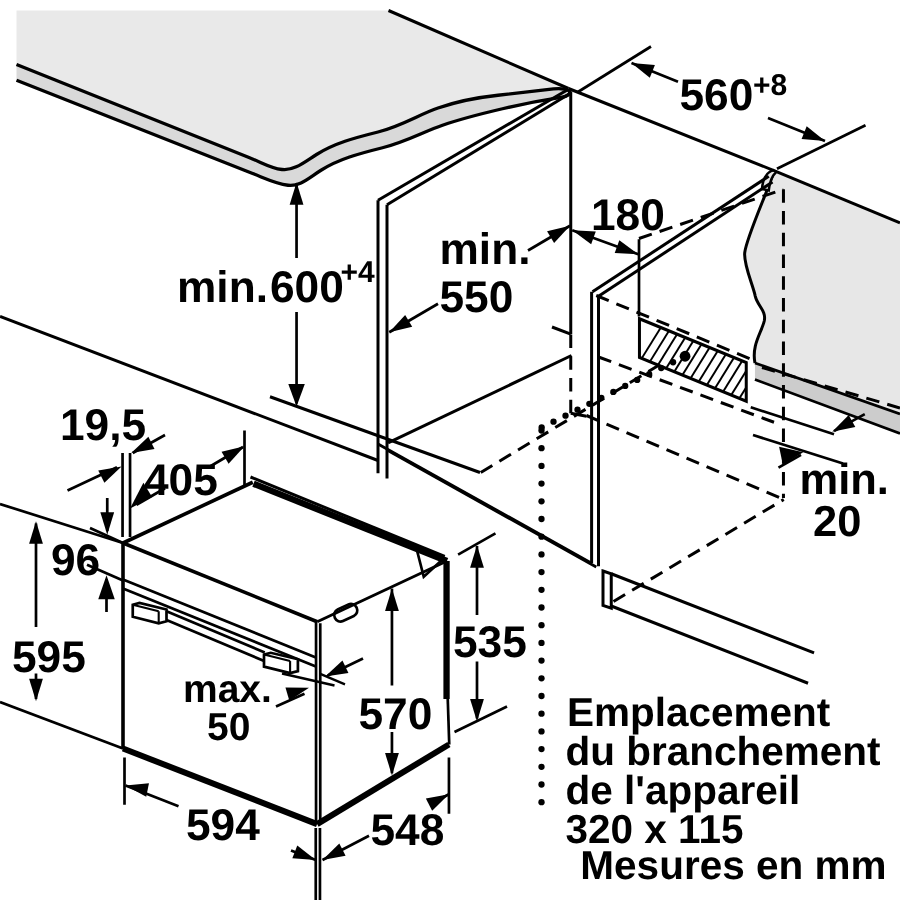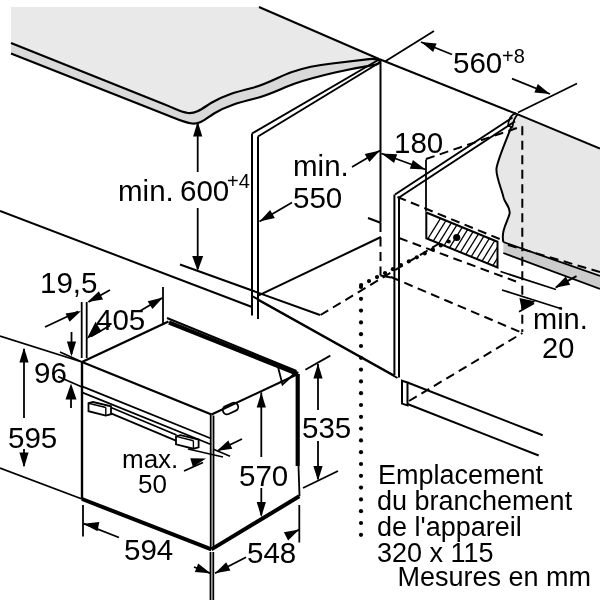--- a/index.html
+++ b/index.html
@@ -1,16 +1,16 @@
 <!DOCTYPE html>
 <html><head>
 <meta charset="utf-8">
 <style>
   html,body{margin:0;padding:0;background:#fff;}
-  #wrap{width:520px;height:600px;position:relative;font-family:"Liberation Sans",sans-serif;}
+  #wrap{width:520px;height:600px;position:relative;font-family:"Liberation Sans",sans-serif;font-weight:bold;}
   svg{display:block;}
   text{font-family:"Liberation Sans",sans-serif;fill:#000;}
 </style>
 </head>
 <body>
 <div id="wrap">
 <svg width="600" height="600" viewBox="0 0 600 600">
 <defs>
   <clipPath id="hatchclip">
     <polygon points="426.3,212.5 497.5,241.7 497.5,267.5 426.3,238.3"></polygon>

